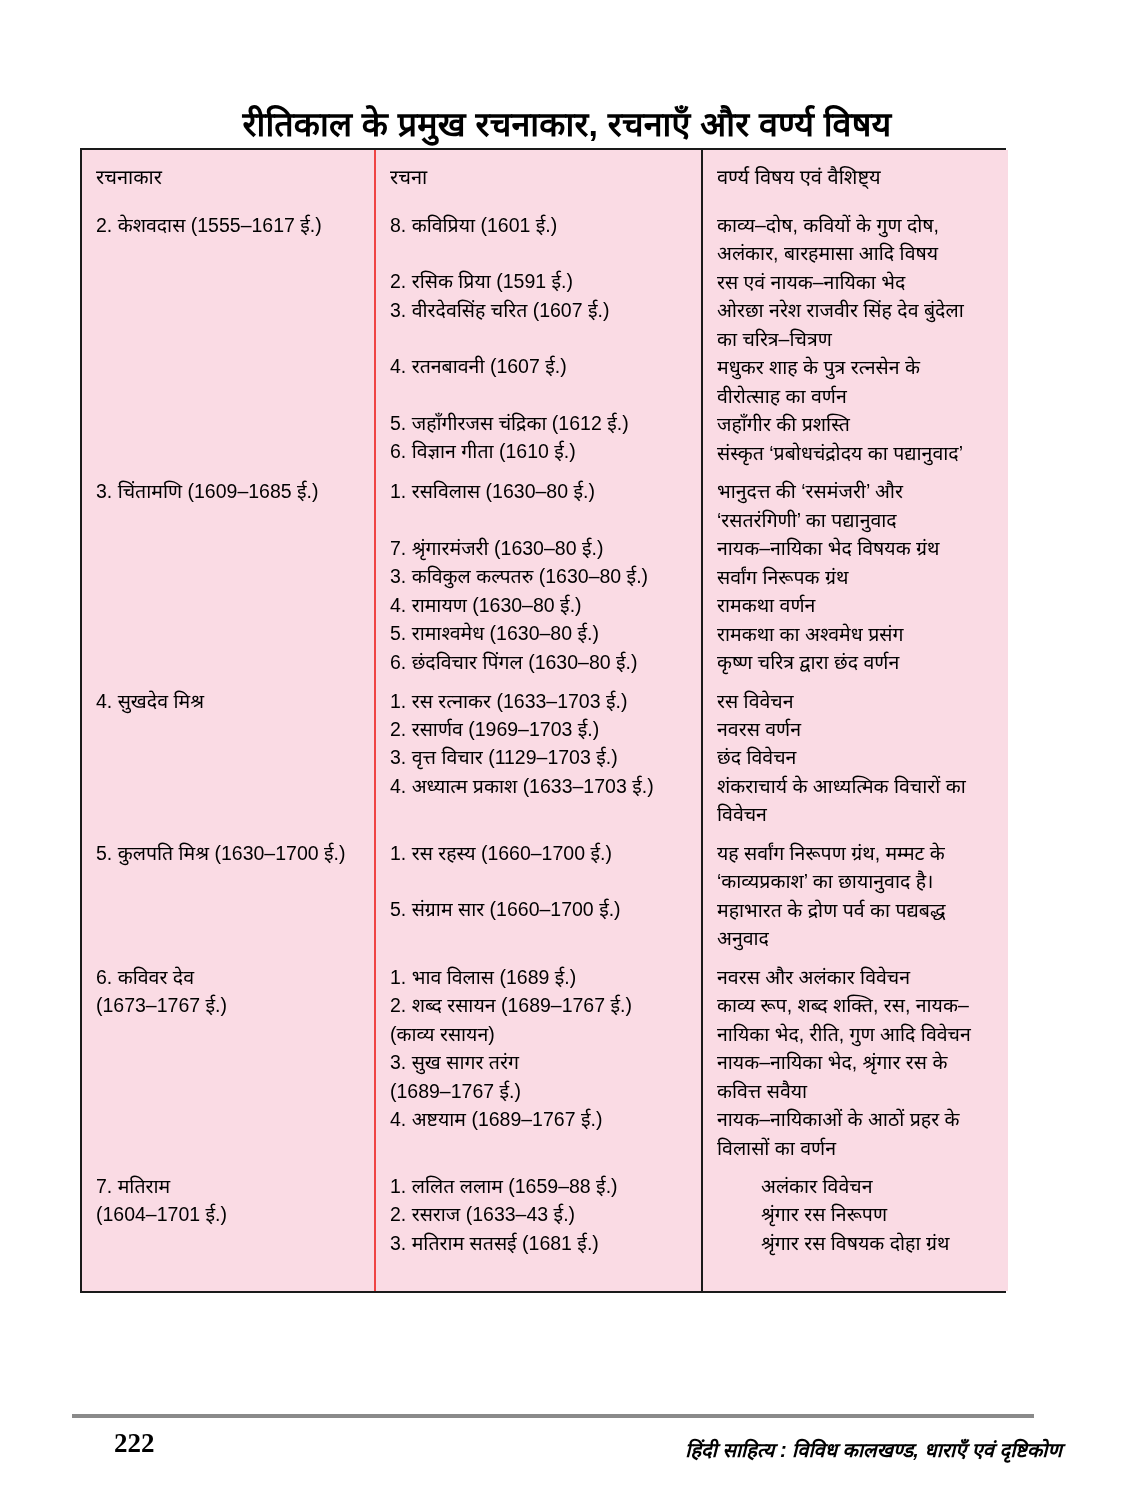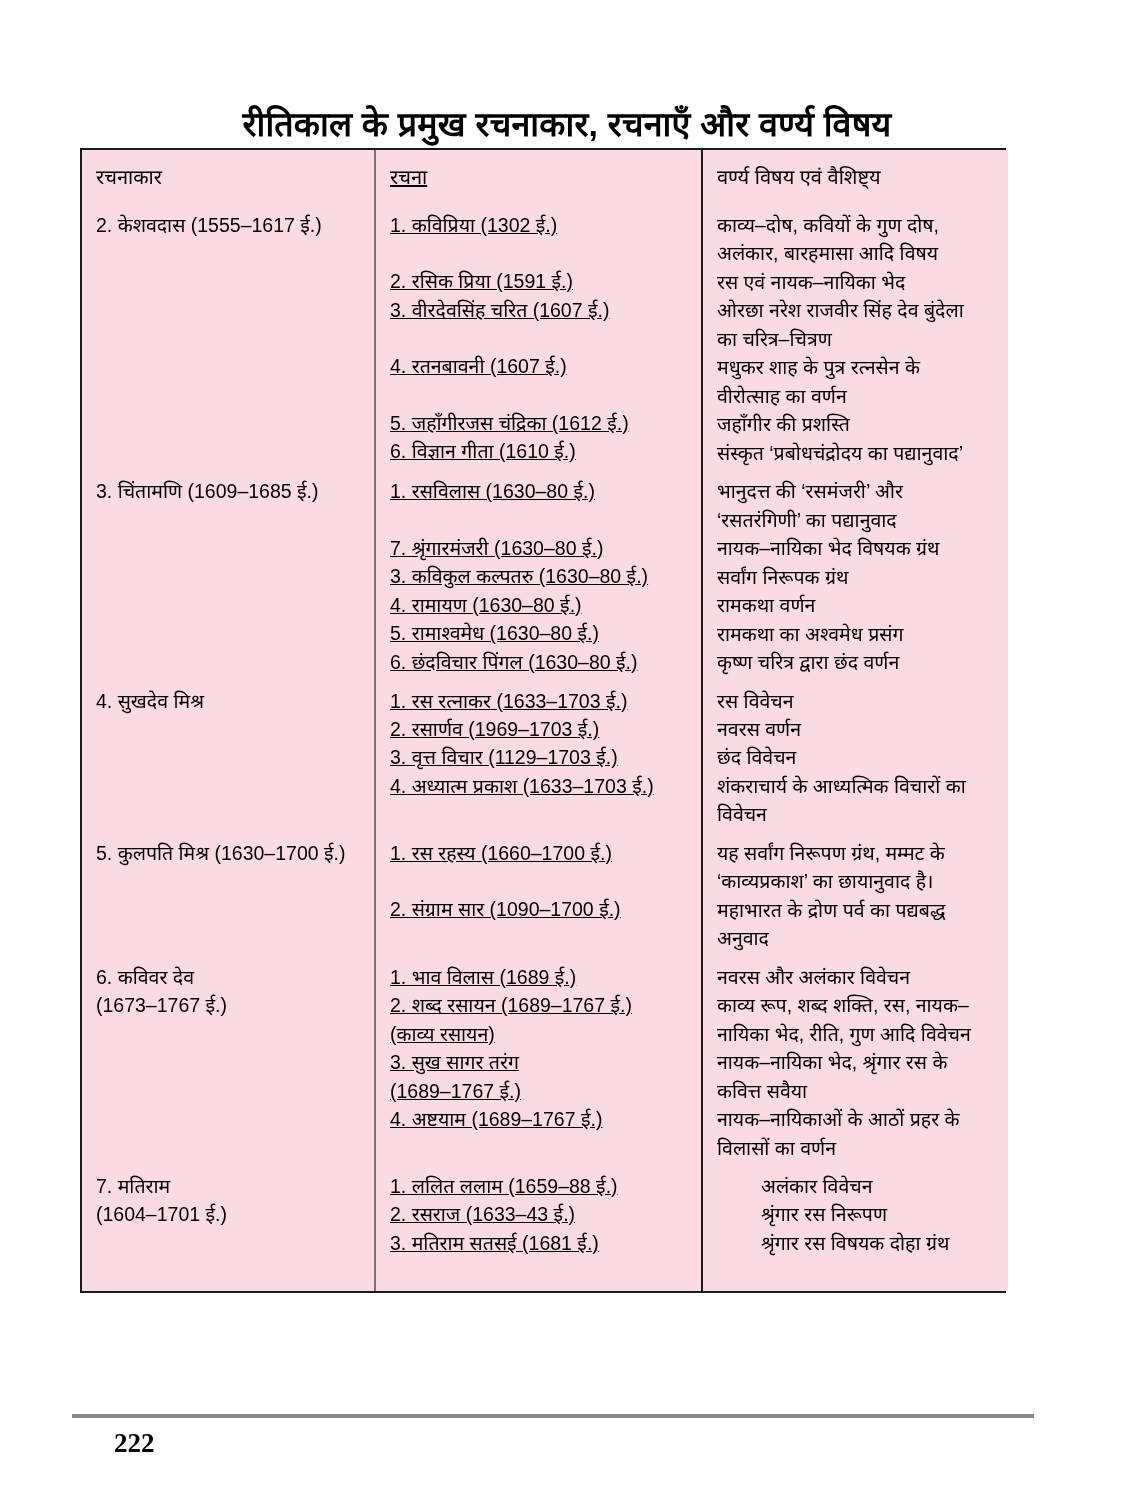--- a/index.html
+++ b/index.html
@@ -61,23 +61,23 @@
   table.main-table td,
   table.main-table th {
     vertical-align: top;
     text-align: left;
     padding: 0;
     border: none;
     background: #fadbe4;
   }
   
   table.main-table td.col-a,
-  table.main-table th.col-a { border-right: 2px solid #737373; }
+  table.main-table th.col-a { border-right: 2px solid #ef4444; }
   table.main-table td.col-b,
-  table.main-table th.col-b { border-right: 2px solid #1a1a1a; text-decoration: underline; }
+  table.main-table th.col-b { border-right: 2px solid #1a1a1a; }
 
   .cell-pad {
     padding: 5px 10px 5px 14px;
     font-size: 19.5px;
     line-height: 1.46;
   }
   .head-pad {
     padding: 14px 10px 16px 14px;
     font-size: 20px;
     line-height: 1.3;
@@ -158,21 +158,21 @@
 
 
         <tr>
           <td class="col-a">
             <div class="cell-pad">
               <span class="line">2. केशवदास (1555–1617 ई.)</span>
             </div>
           </td>
           <td class="col-b">
             <div class="cell-pad">
-              <span class="line">1. कविप्रिया (1302 ई.)</span>
+              <span class="line">8. कविप्रिया (1601 ई.)</span>
               <span class="spacer"></span>
               <span class="line">2. रसिक प्रिया (1591 ई.)</span>
               <span class="line">3. वीरदेवसिंह चरित (1607 ई.)</span>
               <span class="spacer"></span>
               <span class="line">4. रतनबावनी (1607 ई.)</span>
               <span class="spacer"></span>
               <span class="line">5. जहाँगीरजस चंद्रिका (1612 ई.)</span>
               <span class="line">6. विज्ञान गीता (1610 ई.)</span>
             </div>
           </td>
@@ -249,21 +249,21 @@
         <tr>
           <td class="col-a">
             <div class="cell-pad">
               <span class="line">5. कुलपति मिश्र (1630–1700 ई.)</span>
             </div>
           </td>
           <td class="col-b">
             <div class="cell-pad">
               <span class="line">1. रस रहस्य (1660–1700 ई.)</span>
               <span class="spacer"></span>
-              <span class="line">2. संग्राम सार (1090–1700 ई.)</span>
+              <span class="line">5. संग्राम सार (1660–1700 ई.)</span>
             </div>
           </td>
           <td class="col-c">
             <div class="cell-pad">
               <span class="line">यह सर्वांग निरूपण ग्रंथ, मम्मट के</span>
               <span class="line">‘काव्यप्रकाश’ का छायानुवाद है।</span>
               <span class="line">महाभारत के द्रोण पर्व का पद्यबद्ध</span>
               <span class="line">अनुवाद</span>
             </div>
           </td>
@@ -321,14 +321,15 @@
             </div>
           </td>
         </tr>
 
       </tbody>
     </table>
   </div>
 
   <div class="footer-rule"></div>
   <div class="page-number">222</div>
+  <div class="footer-title">हिंदी साहित्य : विविध कालखण्ड, धाराएँ एवं दृष्टिकोण</div>
 
 </div>
 
 </body></html>

